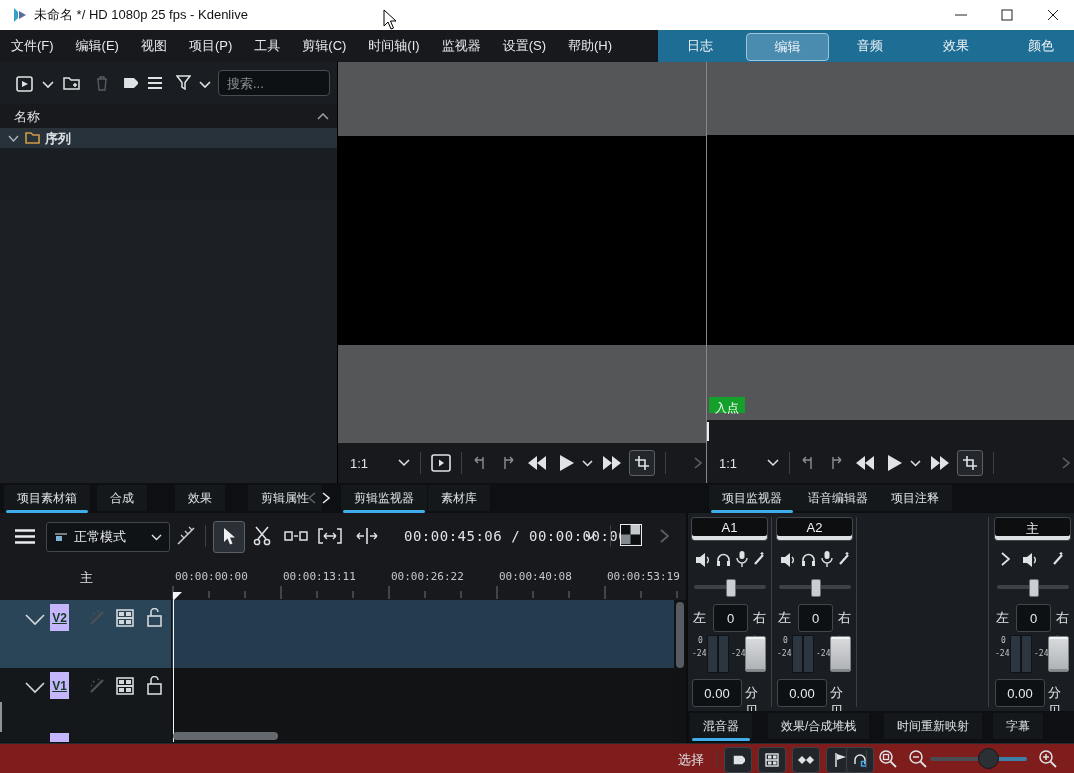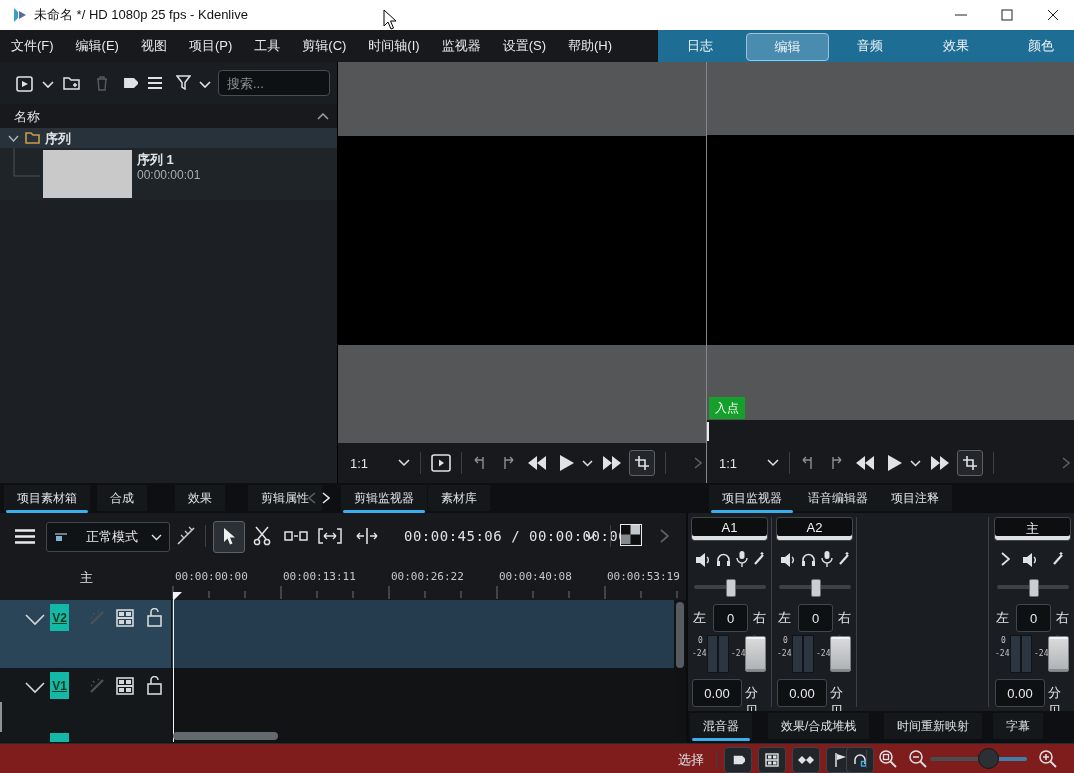--- a/index.html
+++ b/index.html
@@ -36,21 +36,21 @@
   .vidblack{background:#000;}
   .mtoolbar{background:#17191c;display:flex;align-items:center;}
   .zoomlbl{font-size:13px;color:#e3e6e9;}
   .badge-in{background:#14a02b;color:#fff;font-size:12px;line-height:22px;padding:0 6px;}
   
   .ttoolbar{background:#17191c;}
   .combo{background:#101316;border:1px solid #41474c;border-radius:3px;display:flex;align-items:center;font-size:13px;color:#e8eaec;}
   .toolbtn-act{background:#2b3036;border:1px solid #5b6166;border-radius:3px;display:flex;align-items:center;justify-content:center;}
   .tc{font-family:"DejaVu Sans Mono",monospace;font-size:14px;color:#dfe3e6;letter-spacing:.5px;}
   .ruler-lbl{font-family:"DejaVu Sans Mono",monospace;font-size:11px;color:#c4c9cd;}
-  .trackbadge{background:#14b8a6;color:#123a20;font-size:12px;font-weight:bold;
+  .trackbadge{background:#c4b5fd;color:#123a20;font-size:12px;font-weight:bold;
               display:flex;align-items:center;justify-content:center;text-decoration:underline;}
   
   .strip-header{background:#0c0e10;border:1px solid #41474c;border-radius:3px;
                 box-shadow:inset 0 -4px 0 #dde1e4;color:#eef1f3;font-size:13px;
                 display:flex;align-items:flex-start;justify-content:center;padding-top:2px;box-sizing:border-box;}
   .groove{background:#3c4247;border-radius:2px;}
   .panhandle{background:#caced1;border:1px solid #6b7176;border-radius:2px;}
   .meterbar{background:#2c3640;border:1px solid #10141a;}
   .fader{background:linear-gradient(#dadcde,#aeb1b4);border:1px solid #7a8085;border-radius:2px;
          box-shadow:inset 0 -10px 0 -8px #888c90, inset 0 12px 0 -10px #f2f3f4;}
@@ -177,43 +177,35 @@
     </div>
 
     <div class="abs" style="left:0;top:42px;width:338px;height:24px;background:#17191c;border-bottom:1px solid #2c3136;">
       <span class="abs" style="left:14px;top:4px;font-size:13px;">名称</span>
       <span class="abs ic" style="left:317px;top:9px;">
         <svg width="12" height="7">
             <path d="M1 6 L6 1 L11 6" fill="none" stroke="#9aa0a5" stroke-width="1.5"></path>
           </svg>
       </span>
     </div>
-    <div class="abs" style="left:0;top:86px;width:338px;height:52px;background:#1f2428;">
-      <svg class="abs" width="40" height="40" style="left:0;top:0;">
-        <path d="M14 0 V28 M14 28 H42" stroke="#4a5055" stroke-width="1" fill="none"></path>
-      </svg>
-      <div class="abs" style="left:43px;top:2px;width:89px;height:48px;background:#c9c9c9;"></div>
-      <span class="abs" style="left:137px;top:3px;font-size:13px;font-weight:bold;">序列 1</span>
-      <span class="abs" style="left:137px;top:20px;font-size:12px;color:#a6adb3;">00:00:00:01</span>
-    </div>
     <div class="abs" style="left:0;top:138px;width:338px;height:283px;background:#1c2024;"></div>
   </div>
 
   <div class="abs" style="left:338px;top:62px;width:368px;height:381px;">
     <div class="abs letterbox" style="left:0;top:0;width:368px;height:74px;"></div>
     <div class="abs vidblack" style="left:0;top:74px;width:368px;height:209px;"></div>
     <div class="abs letterbox" style="left:0;top:283px;width:368px;height:98px;"></div>
   </div>
   <div class="abs" style="left:706px;top:62px;width:1px;height:421px;background:#85888b;"></div>
 
   <div class="abs" style="left:707px;top:62px;width:367px;height:381px;">
     <div class="abs letterbox" style="left:0;top:0;width:367px;height:73px;"></div>
     <div class="abs vidblack" style="left:0;top:73px;width:367px;height:210px;"></div>
     <div class="abs letterbox" style="left:0;top:283px;width:367px;height:75px;"></div>
-    <div class="abs badge-in" style="left:2px;top:335px;height:22px;">入点</div>
+    <div class="abs badge-in" style="left:2px;top:335px;height:16px;">入点</div>
     <div class="abs" style="left:0;top:358px;width:367px;height:23px;background:#17191c;">
       <div class="abs" style="left:0;top:2px;width:2px;height:19px;background:#e8eaec;"></div>
     </div>
   </div>
 
   <div class="abs mtoolbar" style="left:338px;top:443px;width:368px;height:40px;">
     <span class="zoomlbl" style="margin-left:12px;">1:1</span>
     <span class="ic" style="margin-left:30px;">
         <svg width="12" height="8">
           <path d="M1 1 L6 6 L11 1" fill="none" stroke="#dfe3e6" stroke-width="1.5"></path>
@@ -356,21 +348,21 @@
           <path d="M1 1.5 h20 M1 7.5 h20 M1 13.5 h20" stroke="#e8eaec" stroke-width="2.6"></path>
         </svg>
     </span>
     <div class="abs combo" style="left:46px;top:9px;width:122px;height:28px;">
       <span class="ic" style="margin-left:8px;">
         <svg width="12" height="10">
             <path d="M0 2 h12" stroke="#9aa0a5" stroke-width="1.5"></path>
             <rect x="1" y="4" width="6" height="5" fill="#7fb3d5"></rect>
           </svg>
       </span>
-      <span style="margin-left:19px;">正常模式</span>
+      <span style="margin-left:7px;">正常模式</span>
       <span class="ic" style="margin-left:auto;margin-right:7px;">
         <svg width="11" height="7">
             <path d="M1 1 L5.5 5.5 L10 1" fill="none" stroke="#dfe3e6" stroke-width="1.4"></path>
           </svg>
       </span>
     </div>
     <span class="abs ic" style="left:176px;top:13px;">
       <svg width="20" height="20">
           <path d="M2 18 L18 2" stroke="#c8ccd0" stroke-width="1.6"></path>
           <path d="M5 9 l3 3 M9 5 l3 3 M13 1 l3 3" stroke="#c8ccd0" stroke-width="1.3"></path>

